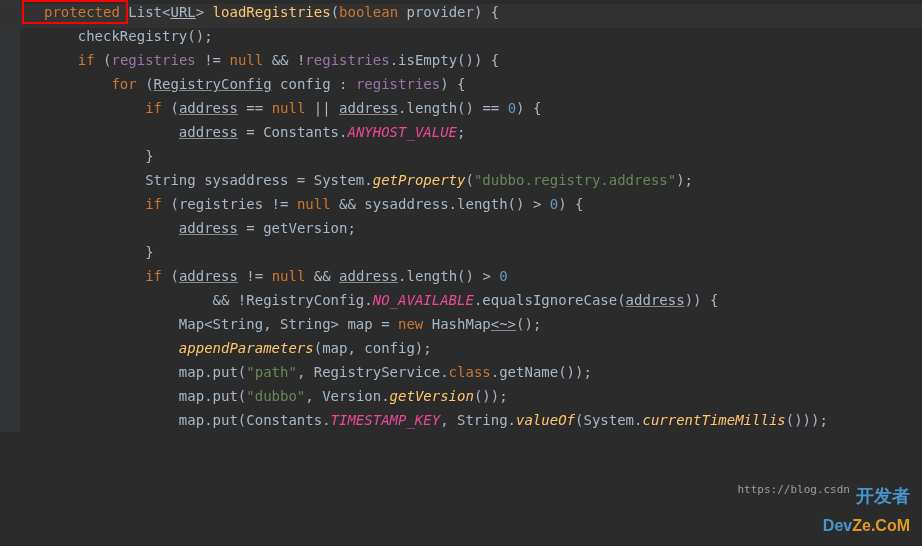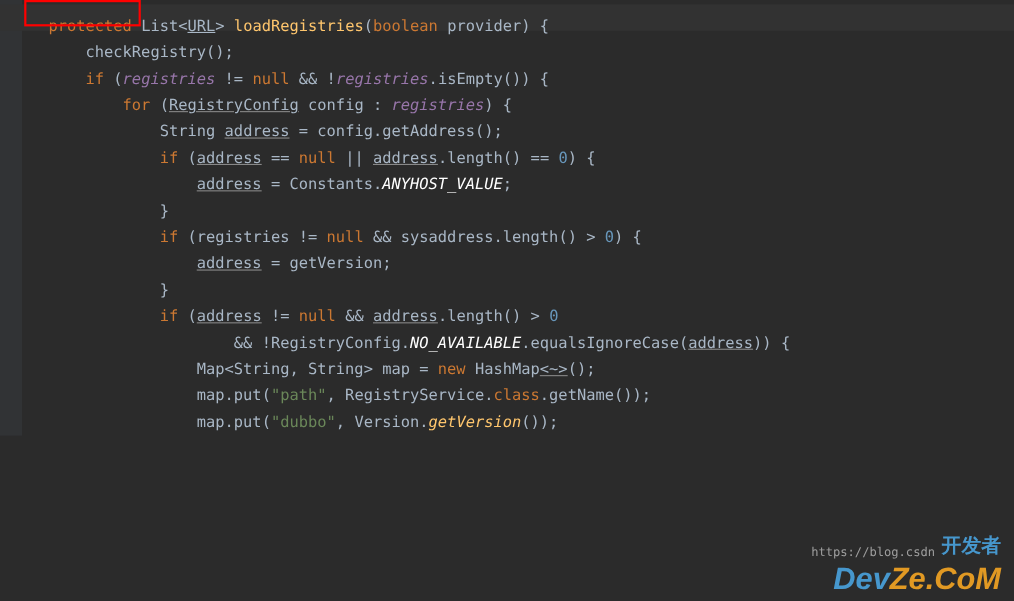--- a/index.html
+++ b/index.html
@@ -8,21 +8,21 @@
   font-family: 'Consolas', 'Monaco', monospace;
   font-size: 14px;
   line-height: 24px;
   color: #a9b7c6;
   width: 922px;
   height: 546px;
   overflow: hidden;
   position: relative;
 }
 .editor {
-  padding: 12px 0 0 20px;
+  padding: 0 0 0 20px;
   position: relative;
 }
 .gutter {
   position: absolute;
   left: 0;
   top: 0;
   width: 20px;
   height: 100%;
   background: #313335;
 }
@@ -48,46 +48,45 @@
   top: 0;
   width: 106px;
   height: 24px;
   z-index: 5;
 }
 .kw { color: #cc7832; }
 .str { color: #6a8759; }
 .num { color: #6897bb; }
 .method { color: #ffc66d; }
 .static { color: #ffc66d; font-style: italic; }
-.staticf { color: #ffffff; font-style: italic; }
-.field { color: #9876aa; font-style: italic; }
+.staticf { color: #ec4899; font-style: italic; }
+.field { color: #9876aa; }
 .under { text-decoration: underline; text-decoration-color: #888; margin-top: 14px; }
 .underlink { text-decoration: underline; color: #a9b7c6; }
 .watermark {
   position: absolute;
   right: 12px;
   bottom: 8px;
   z-index: 10;
   opacity: 0.9;
 }
 .watermark .dev {
   font-family: sans-serif;
-  font-size: 28px;
+  font-size: 16px;
   font-weight: bold;
-  font-style: italic;
   margin-left: 36px;
 }
 .watermark .dev .d1 { color: #4aa3df; }
 .watermark .dev .d2 { color: #f5a623; }
 .watermark .url {
   font-size: 11px;
   color: #aaa;
   position: absolute;
   right: 60px;
-  bottom: 24px;
+  bottom: 36px;
   white-space: nowrap;
 }
 .watermark .cn {
   position: absolute;
   right: 0;
   bottom: 30px;
   font-family: sans-serif;
   font-size: 18px;
   font-weight: bold;
   color: #4aa3df;
@@ -100,32 +99,34 @@
 
 <div class="editor">
   <div class="gutter"></div>
   <div class="hl-line"></div>
   <div class="redbox"></div>
   <div class="code-content" id="code-content">
       <div class="code-line"><span class="kw">protected </span><span>List&lt;</span><span class="underlink">URL</span><span>&gt; </span><span class="method">loadRegistries</span><span>(</span><span class="kw">boolean </span><span>provider</span><span>) {</span></div>
       <div class="code-line">    <span>checkRegistry();</span></div>
       <div class="code-line">    <span class="kw">if </span><span>(</span><span class="field">registries</span><span> != </span><span class="kw">null </span><span>&amp;&amp; !</span><span class="field">registries</span><span>.isEmpty()) {</span></div>
       <div class="code-line">        <span class="kw">for </span><span>(</span><span class="under">RegistryConfig</span><span> config : </span><span class="field">registries</span><span>) {</span></div>
-      <div class="code-line">            <span>String </span><span class="under">address</span><span> = config.getAddress();</span></div>
       <div class="code-line">            <span class="kw">if </span><span>(</span><span class="under">address</span><span> == </span><span class="kw">null </span><span>|| </span><span class="under">address</span><span>.length() == </span><span class="num">0</span><span>) {</span></div>
       <div class="code-line">                <span class="under">address</span><span> = Constants.</span><span class="staticf">ANYHOST_VALUE</span><span>;</span></div>
       <div class="code-line">            <span>}</span></div>
+      <div class="code-line">            <span>String sysaddress = System.</span><span class="static">getProperty</span><span>(</span><span class="str">"dubbo.registry.address"</span><span>);</span></div>
       <div class="code-line">            <span class="kw">if </span><span>(registries != </span><span class="kw">null </span><span>&amp;&amp; sysaddress.length() &gt; </span><span class="num">0</span><span>) {</span></div>
       <div class="code-line">                <span class="under">address</span><span> = getVersion;</span></div>
       <div class="code-line">            <span>}</span></div>
       <div class="code-line">            <span class="kw">if </span><span>(</span><span class="under">address</span><span> != </span><span class="kw">null </span><span>&amp;&amp; </span><span class="under">address</span><span>.length() &gt; </span><span class="num">0</span></div>
       <div class="code-line">                    <span>&amp;&amp; !RegistryConfig.</span><span class="staticf">NO_AVAILABLE</span><span>.equalsIgnoreCase(</span><span class="under">address</span><span>)) {</span></div>
       <div class="code-line">                <span>Map&lt;String, String&gt; map = </span><span class="kw">new </span><span>HashMap</span><span class="under">&lt;~&gt;</span><span>();</span></div>
+      <div class="code-line">                <span class="static">appendParameters</span><span>(map, config);</span></div>
       <div class="code-line">                <span>map.put(</span><span class="str">"path"</span><span>, RegistryService.</span><span class="kw">class</span><span>.getName());</span></div>
       <div class="code-line">                <span>map.put(</span><span class="str">"dubbo"</span><span>, Version.</span><span class="static">getVersion</span><span>());</span></div>
+      <div class="code-line">                <span>map.put(Constants.</span><span class="staticf">TIMESTAMP_KEY</span><span>, String.</span><span class="static">valueOf</span><span>(System.</span><span class="static">currentTimeMillis</span><span>()));</span></div>
     </div>
 </div>
 
 <div class="watermark">
   <div class="cn">开发者</div>
   <div class="url">https://blog.csdn</div>
   <div class="dev"><span class="d1">Dev</span><span class="d2">Ze.CoM</span></div>
 </div>
 
 </body></html>

